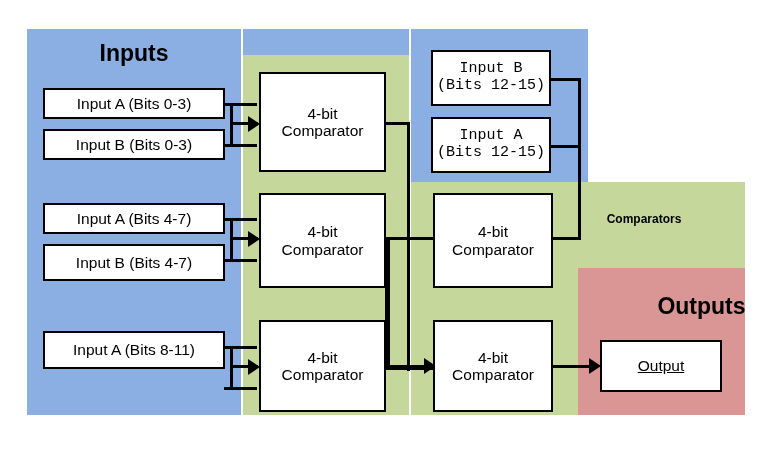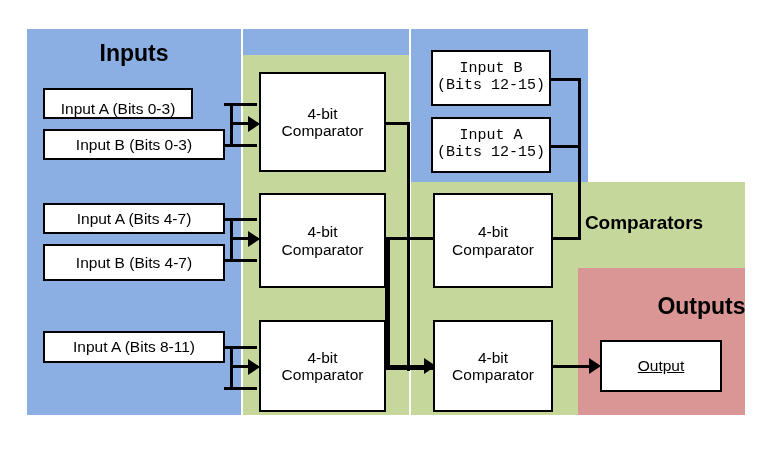--- a/index.html
+++ b/index.html
@@ -46,21 +46,21 @@
 
   <div class="panel" style="left:243px;top:55px;width:166px;height:360px;background:#C5D79A;"></div>
 
   <div class="panel" style="left:411px;top:182px;width:177px;height:233px;background:#C5D79A;"></div>
 
   <div class="panel" style="left:578px;top:182px;width:167px;height:86px;background:#C5D79A;"></div>
 
   <div class="panel" style="left:578px;top:268px;width:167px;height:147px;background:#DA9595;"></div>
 
   <div class="panel-label" style="left:27px;top:40px;width:214px;font-size:23px;">Inputs</div>
-  <div class="panel-label" style="left:578px;top:212px;width:132px;font-size:19px;">Comparators</div>
+  <div class="panel-label" style="left:578px;top:212px;width:132px;font-size:12px;">Comparators</div>
   <div class="panel-label" style="left:578px;top:293px;width:167px;font-size:23px;margin-left:40px;">Outputs</div>
 
   <div class="wire h" style="left:224px;top:103px;width:33px;"></div>
   <div class="wire h" style="left:224px;top:144px;width:33px;"></div>
   <div class="wire v" style="left:230px;top:103px;height:44px;"></div>
   <div class="wire h" style="left:230px;top:122px;width:28px;"></div>
   <div class="arrow right" style="left:248px;top:116px;"></div>
 
   <div class="wire h" style="left:224px;top:218px;width:33px;"></div>
   <div class="wire h" style="left:224px;top:259px;width:33px;"></div>
@@ -92,35 +92,35 @@
   <div class="wire h" style="left:549px;top:145px;width:32px;"></div>
   <div class="wire v" style="left:578px;top:78px;height:159px;"></div>
   <div class="wire h" style="left:540px;top:237px;width:41px;"></div>
   <div class="arrow left" style="left:530px;top:231px;"></div>
 
   <div class="wire v" style="left:407px;top:237px;height:0px;"></div>
 
   <div class="wire h" style="left:553px;top:365px;width:45px;"></div>
   <div class="arrow right" style="left:589px;top:358px;"></div>
 
-  <div class="box" style="left:43px;top:88px;width:150px;height:31px;align-items:flex-end;">
+  <div class="box" style="left:43px;top:88px;width:182px;height:31px;">
     <span>Input A (Bits 0-3)</span>
   </div>
   <div class="box" style="left:43px;top:129px;width:182px;height:31px;">
     <span>Input B (Bits 0-3)</span>
   </div>
 
   <div class="box" style="left:43px;top:203px;width:182px;height:31px;">
     <span>Input A (Bits 4-7)</span>
   </div>
   <div class="box" style="left:43px;top:244px;width:182px;height:37px;">
     <span>Input B (Bits 4-7)</span>
   </div>
 
-  <div class="box" style="left:43px;top:331px;width:182px;height:32px;">
+  <div class="box" style="left:43px;top:331px;width:182px;height:38px;">
     <span>Input A (Bits 8-11)</span>
   </div>
 
   <div class="box two-line" style="left:431px;top:50px;width:120px;height:56px;flex-direction:column;">
     <span>Input B</span>
     <span>(Bits 12-15)</span>
   </div>
   <div class="box two-line" style="left:431px;top:117px;width:120px;height:56px;flex-direction:column;">
     <span>Input A</span>
     <span>(Bits 12-15)</span>

